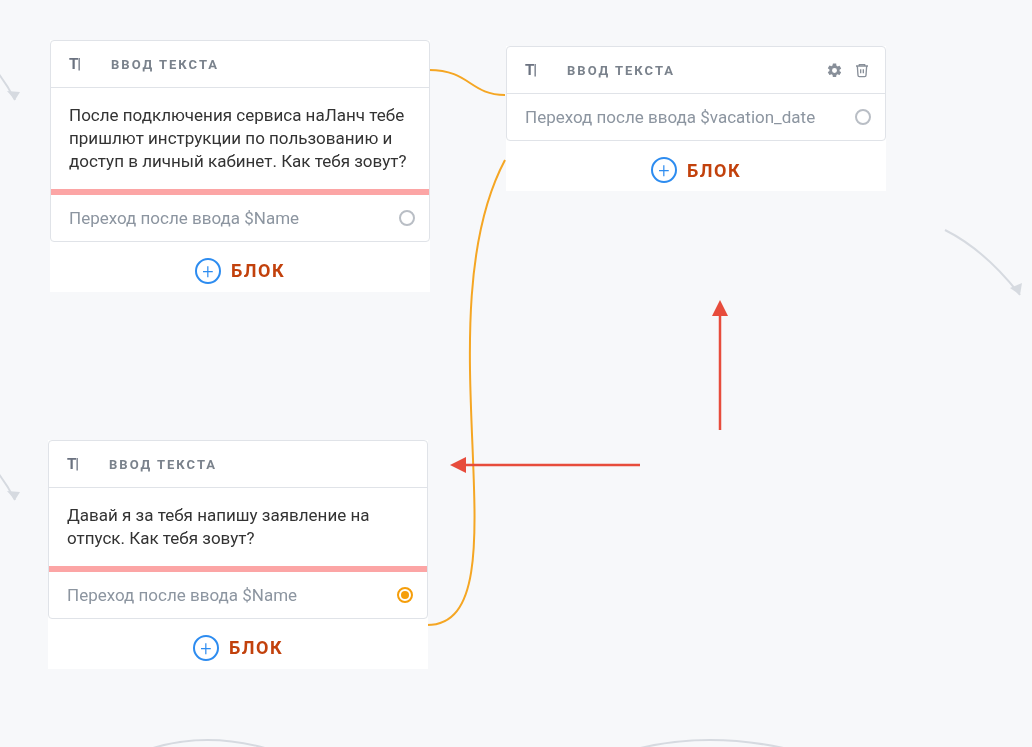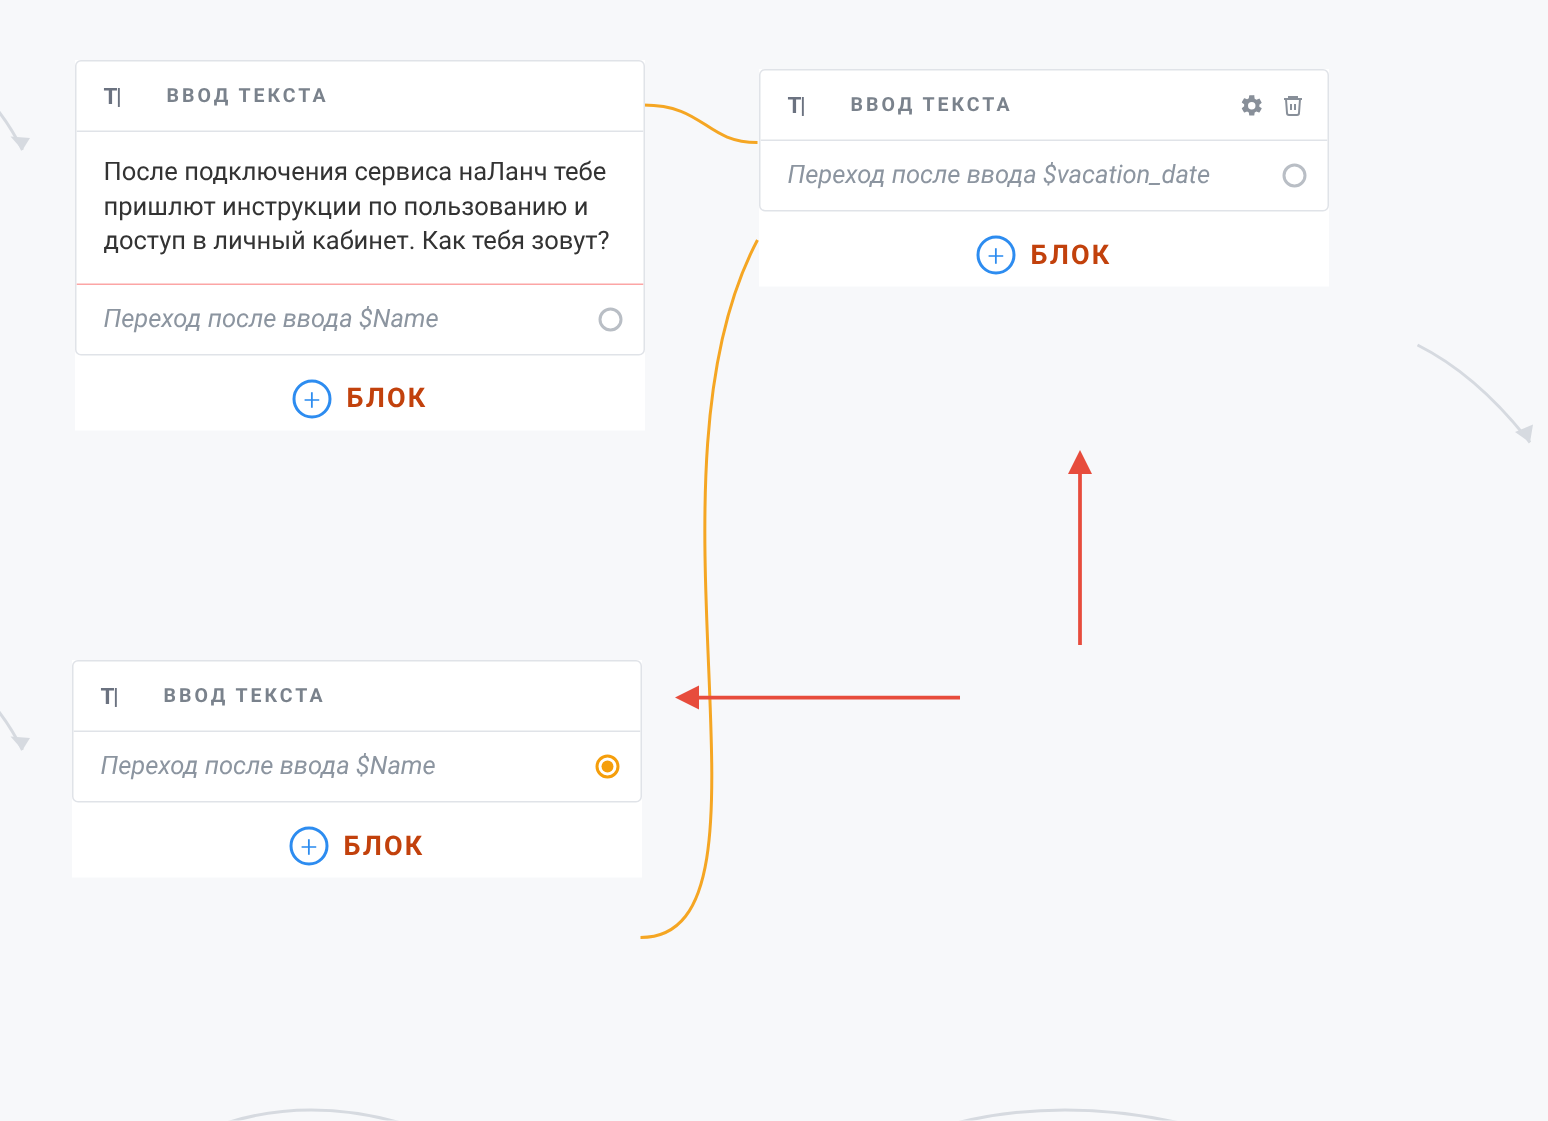--- a/index.html
+++ b/index.html
@@ -59,28 +59,27 @@
       color: #888f99;
       display: flex;
       align-items: center;
       justify-content: center;
     }
     .node-body {
       padding: 16px 18px 16px 18px;
       font-size: 17px;
       line-height: 1.35;
       color: #333;
-      border-bottom: 1px solid #fca5a5;
+      border-bottom: 6px solid #fca5a5;
     }
     .transition {
       display: flex;
       align-items: center;
       padding: 13px 18px;
       font-size: 17px;
-      font-style: italic;
       color: #8c95a0;
       position: relative;
     }
     .conn-dot {
       position: absolute;
       right: 14px;
       top: 50%;
       transform: translateY(-50%);
       width: 16px;
       height: 16px;
@@ -223,20 +222,21 @@
       <span class="add-label">БЛОК</span>
     </div>
   </div>
 
   <div class="node" style="left:48px; top:440px;">
     <div class="node-card">
       <div class="node-header">
         <span class="type-icon">T|</span>
         <span class="type-label">ВВОД ТЕКСТА</span>
       </div>
+      <div class="node-body">Давай я за тебя напишу заявление на отпуск. Как тебя зовут?</div>
       <div class="transition">
         <span>Переход после ввода $Name</span>
         <span class="conn-dot active"></span>
       </div>
     </div>
     <div class="add-block">
       <span class="add-icon">+</span>
       <span class="add-label">БЛОК</span>
     </div>
   </div>

